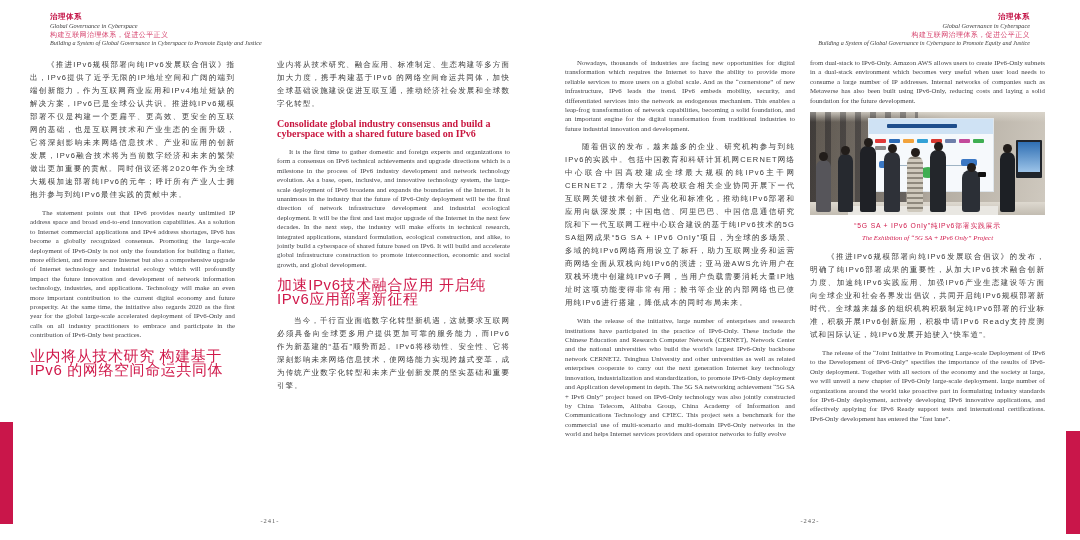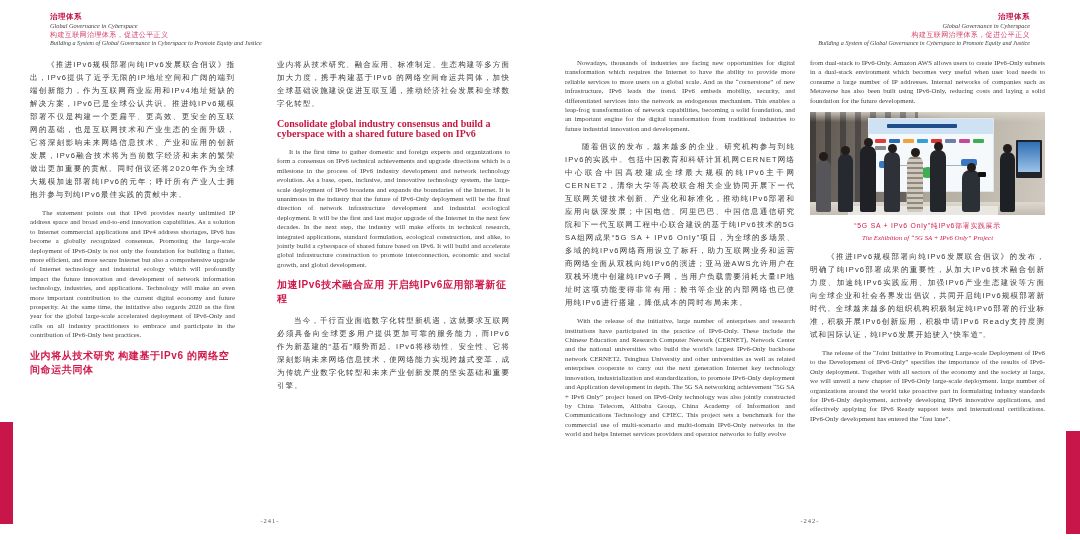--- a/index.html
+++ b/index.html
@@ -25,21 +25,21 @@
   .c-r2{left:810px;width:235px;}
 
   p{margin:0 0 7px 0;}
   .cjk{font-size:7.5px;line-height:13px;letter-spacing:1.1px;color:#3a3a3a;
        text-align:justify;font-family:"Liberation Sans",sans-serif;}
   .cjk.ind{text-indent:17px;}
   .en{font-size:6.8px;line-height:9.4px;color:#3f3f44;text-align:justify;
       font-family:"Liberation Serif",serif;}
   .en.ind{text-indent:12px;}
   h3{margin:9px 0 8px 0;}
-  .h-cn{font-size:10px;line-height:14px;font-weight:bold;color:#d01a4b;letter-spacing:.6px;
+  .h-cn{font-size:15px;line-height:14px;font-weight:normal;color:#d01a4b;letter-spacing:.6px;
         font-family:"Liberation Sans",sans-serif;}
   .h-en{font-size:10px;line-height:10px;font-weight:bold;color:#c8163f;
         font-family:"Liberation Serif",serif;}
 
   .page-num{position:absolute;top:517px;left:0;width:540px;text-align:center;
             font-size:6.5px;letter-spacing:1px;color:#5a5a5a;
             font-family:"Liberation Serif",serif;}
 
   
   .edge-bar{position:absolute;background:#c9164a;}

